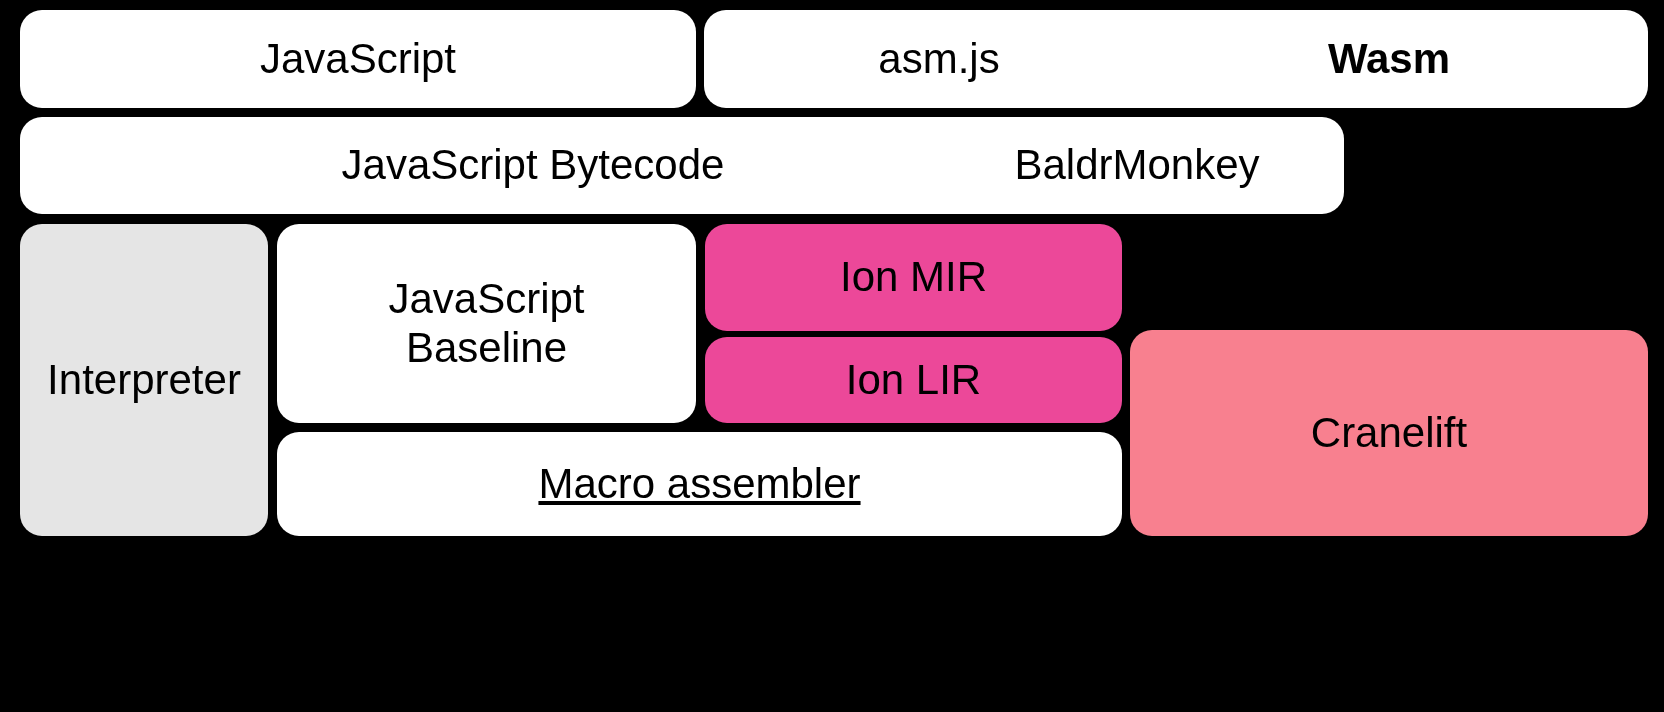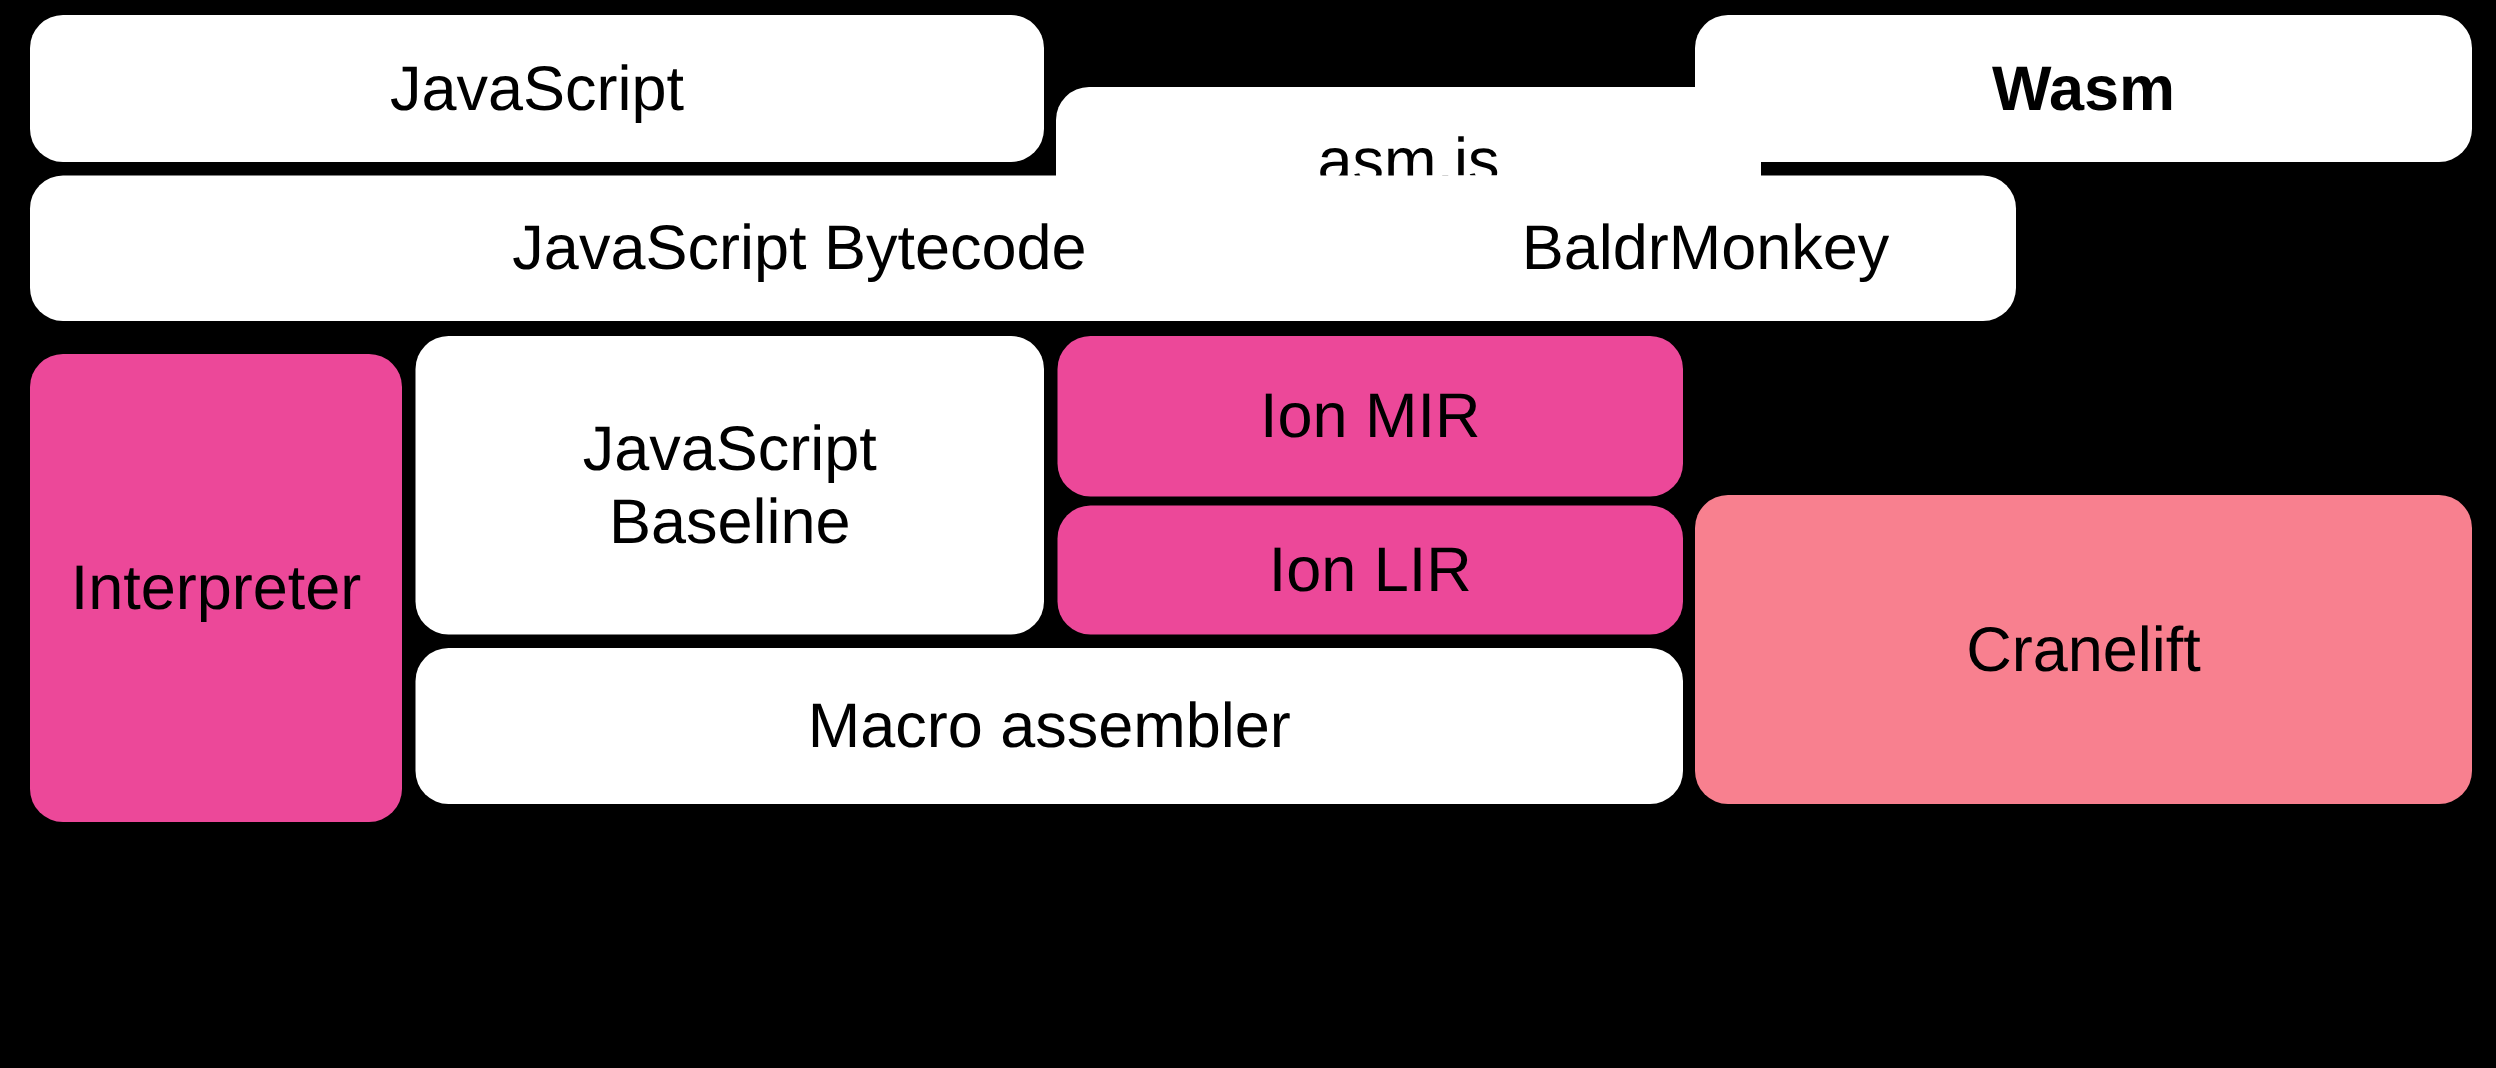--- a/index.html
+++ b/index.html
@@ -24,40 +24,40 @@
     text-align: center;
     color: #000000;
     font-size: 42px;
     line-height: 1.15;
     border-radius: 22px;
     background: #ffffff;
     white-space: pre-line;
     letter-spacing: 0px;
     user-select: none;
   }
-  .box.gray   { background: #ec4899; margin-top: 12px; }
+  .box.gray   { background: #e5e5e5; }
   .box.green  { background: #ec4899; }
   .box.pink   { background: #f8808f; }
   .box.white  { background: #ffffff; }
   .box-label {
     display: block;
     width: 100%;
     padding: 0 23px;
     box-sizing: border-box;
   }
 </style>
 </head>
 <body>
 
 <div id="stage">
     <div class="box white" style="left: 20px; top: 10px; width: 676px; height: 98px;"><span class="box-label">JavaScript</span></div>
-    <div class="box white" style="left: 704px; top: 10px; width: 470px; height: 98px; margin-top: 48px;"><span class="box-label">asm.js</span></div>
+    <div class="box white" style="left: 704px; top: 10px; width: 470px; height: 98px;"><span class="box-label">asm.js</span></div>
     <div class="box white" style="left: 1130px; top: 10px; width: 518px; height: 98px; font-weight: bold;"><span class="box-label">Wasm</span></div>
     <div class="box white" style="left: 20px; top: 117px; width: 1026px; height: 97px;"><span class="box-label">JavaScript Bytecode</span></div>
     <div class="box white" style="left: 918px; top: 117px; width: 414px; height: 97px; margin-left: 12px;"><span class="box-label">BaldrMonkey</span></div>
     <div class="box gray" style="left: 20px; top: 224px; width: 248px; height: 312px;"><span class="box-label">Interpreter</span></div>
     <div class="box white" style="left: 277px; top: 224px; width: 419px; height: 199px;"><span class="box-label">JavaScript
 Baseline</span></div>
     <div class="box green" style="left: 705px; top: 224px; width: 417px; height: 107px;"><span class="box-label">Ion MIR</span></div>
     <div class="box green" style="left: 705px; top: 337px; width: 417px; height: 86px;"><span class="box-label">Ion LIR</span></div>
     <div class="box pink" style="left: 1130px; top: 330px; width: 518px; height: 206px;"><span class="box-label">Cranelift</span></div>
-    <div class="box white" style="left: 277px; top: 432px; width: 845px; height: 104px;"><span class="box-label">Macro assembler</span></div>
+    <div class="box white" style="left: 277px; top: 432px; width: 845px; height: 104px; text-decoration: underline;"><span class="box-label">Macro assembler</span></div>
   </div>
 
 </body></html>

